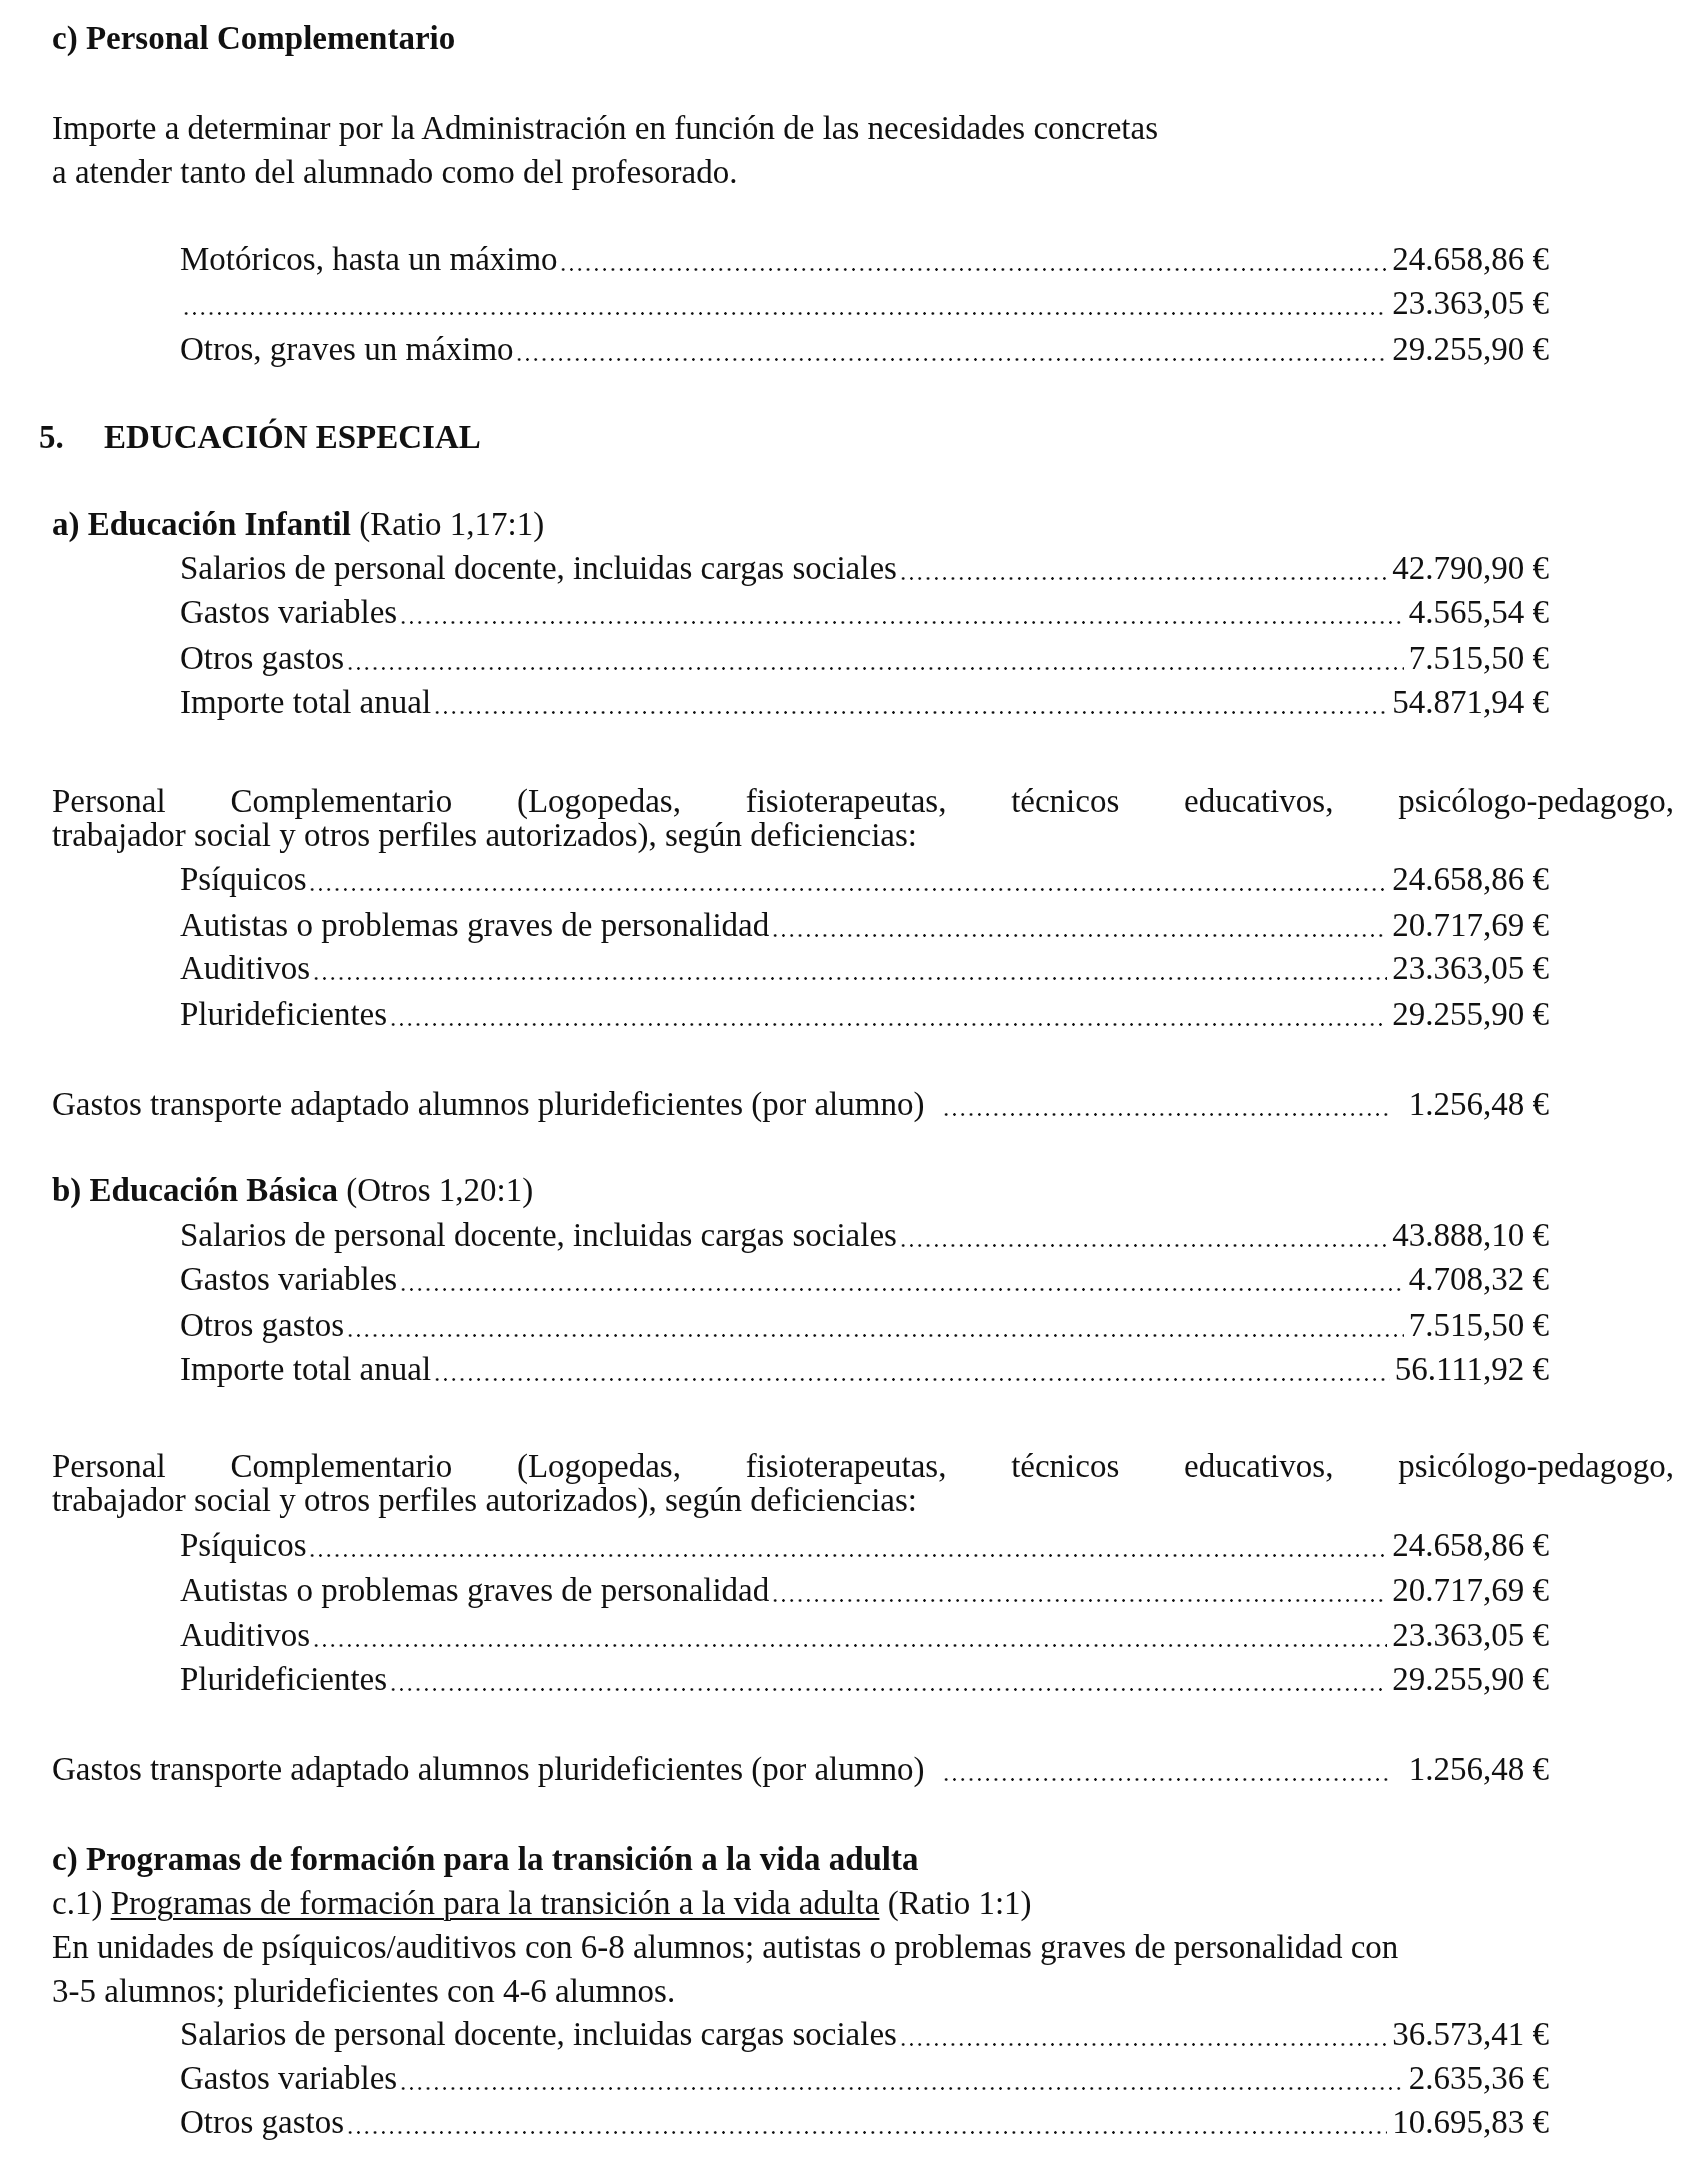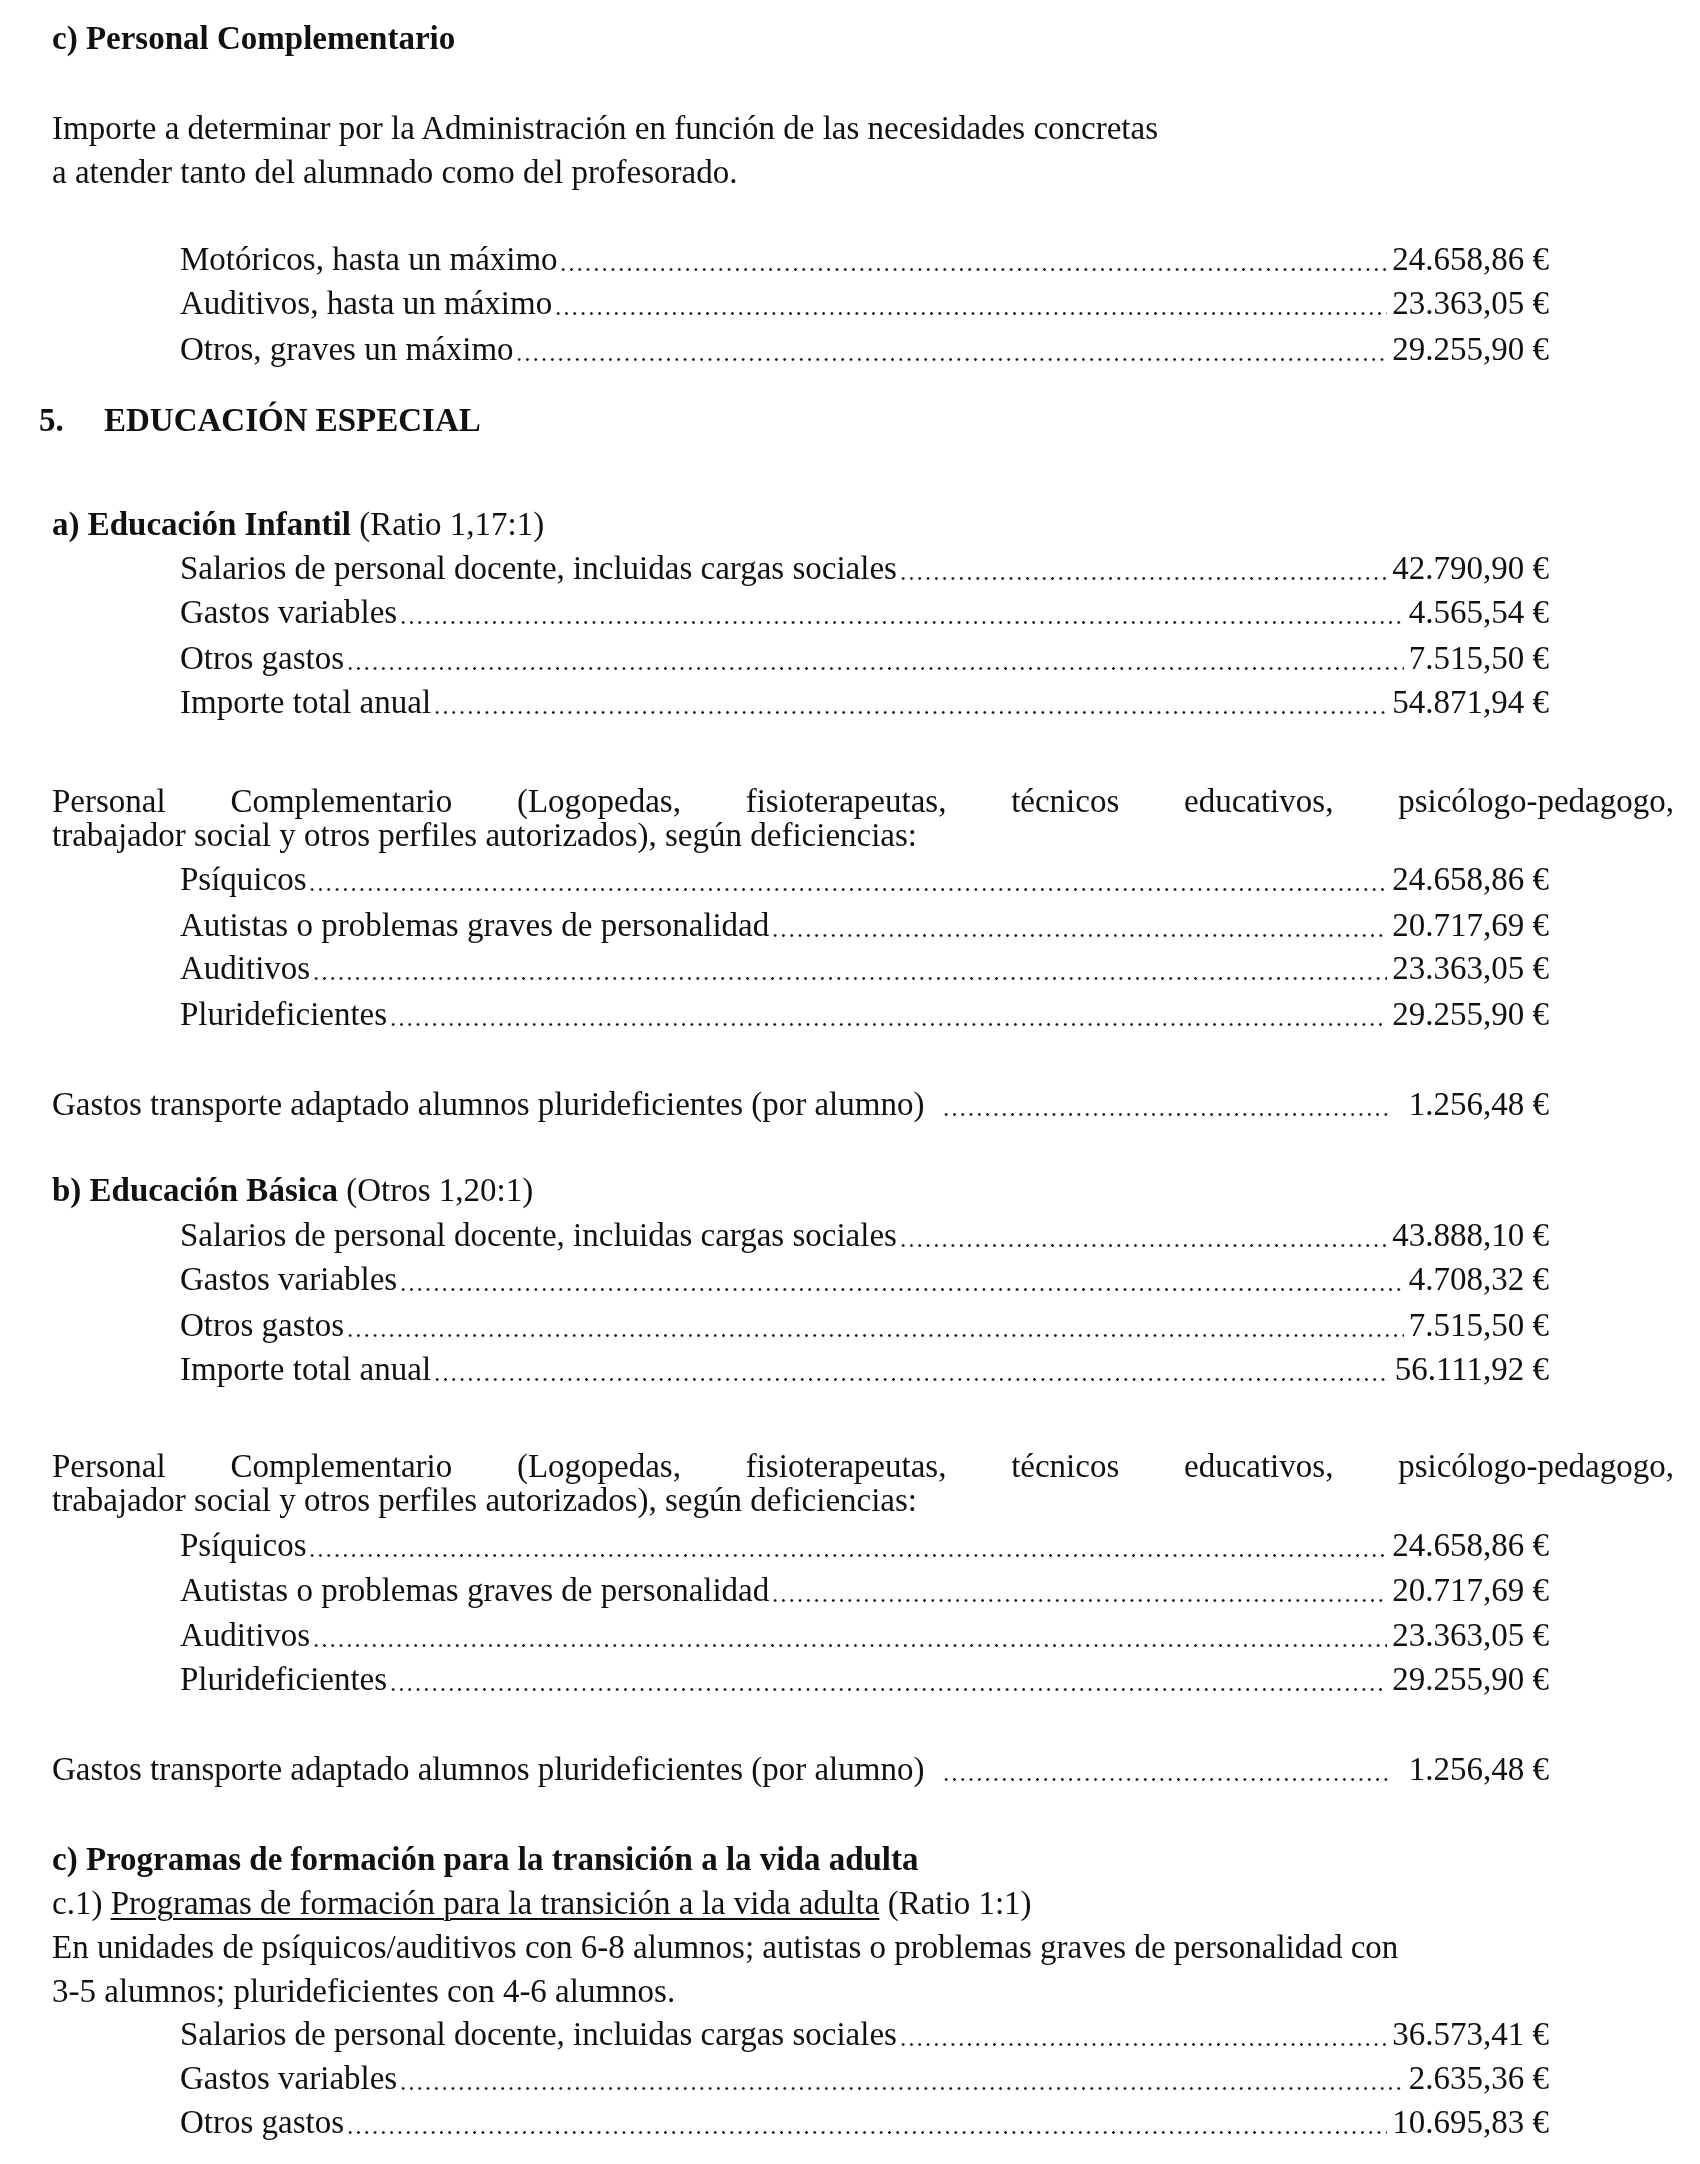--- a/index.html
+++ b/index.html
@@ -30,31 +30,30 @@
 <div class="line left bold" style="top:16.3px">c) Personal Complementario</div>
 <div class="line left" style="top:106px">Importe a determinar por la Administración en función de las necesidades concretas</div>
 <div class="line left" style="top:150px">a atender tanto del alumnado como del profesorado.</div>
 
 <div class="leader indent" style="top:237px">
   <span class="lbl">Motóricos, hasta un máximo</span>
     <span class="dots"></span>
     <span class="amt">24.658,86 €</span>
 </div>
 <div class="leader indent" style="top:281px">
-  <span class="lbl">Auditivos, hasta un máximo</span>
     <span class="dots"></span>
     <span class="amt">23.363,05 €</span>
 </div>
 <div class="leader indent" style="top:327px">
   <span class="lbl">Otros, graves un máximo</span>
     <span class="dots"></span>
     <span class="amt">29.255,90 €</span>
 </div>
 
-<div class="line head5" style="top:398px">
+<div class="line head5" style="top:415px">
   <span class="num">5.</span><span>EDUCACIÓN ESPECIAL</span>
 </div>
 
 <div class="line left" style="top:502px">
   <span class="bold">a) Educación Infantil</span><span> (Ratio 1,17:1)</span>
 </div>
 <div class="leader indent" style="top:546px">
   <span class="lbl">Salarios de personal docente, incluidas cargas sociales</span>
     <span class="dots"></span>
     <span class="amt">42.790,90 €</span>

